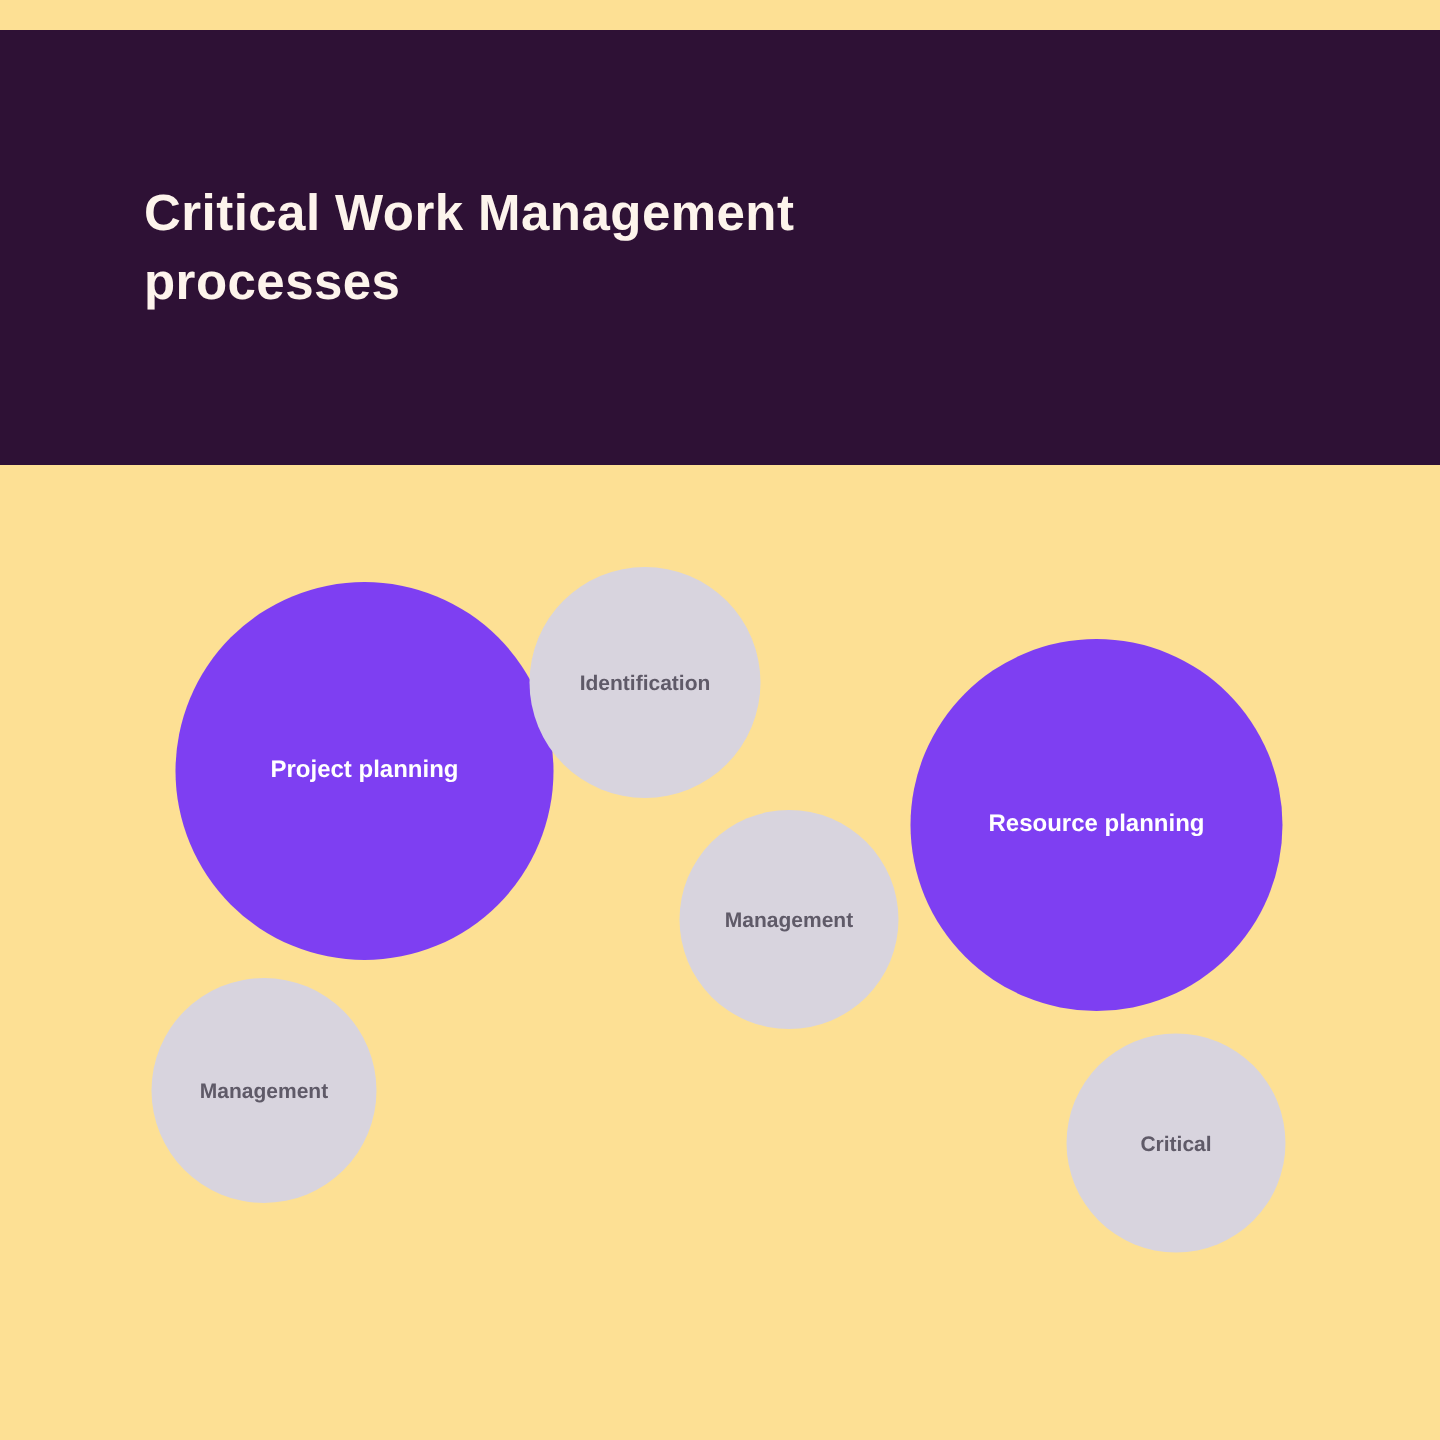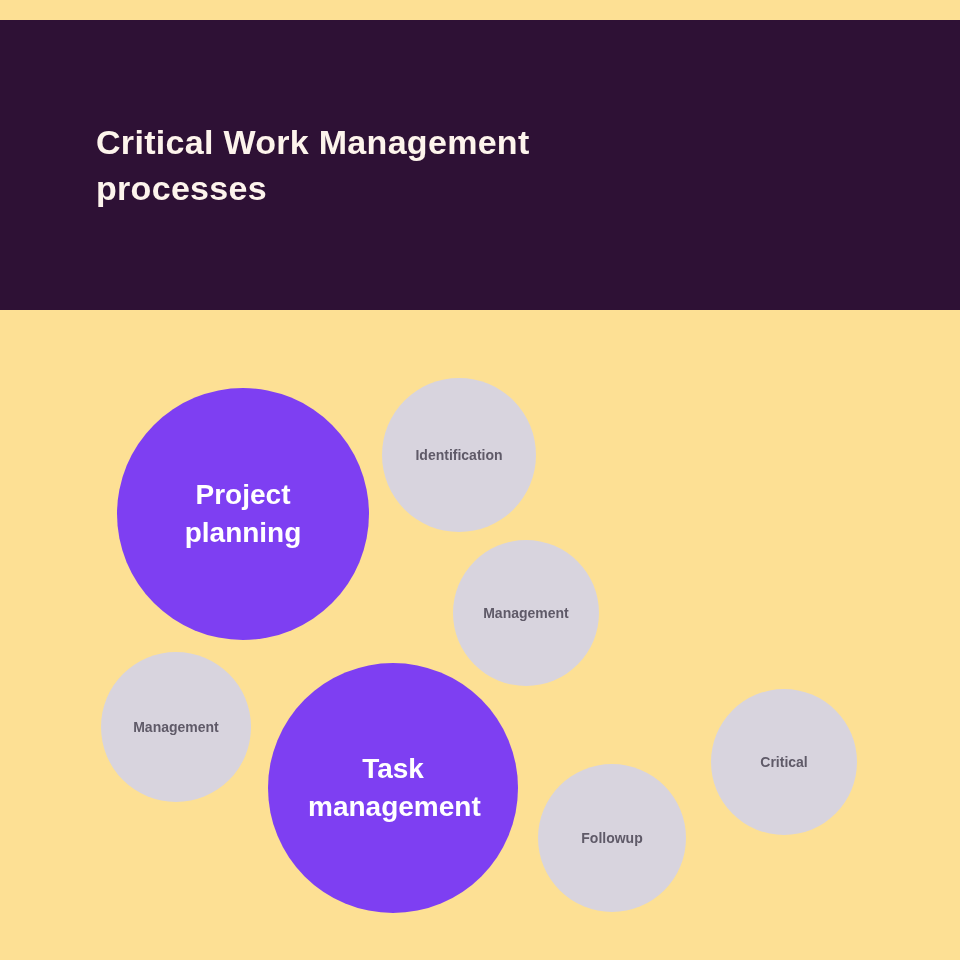--- a/index.html
+++ b/index.html
@@ -50,34 +50,34 @@
     }
     .bubble.primary{
       background:var(--primary-bubble);
       color:var(--primary-label);
     }
     .bubble.secondary{
       background:var(--secondary-bubble);
       color:var(--secondary-label);
     }
     .bubble.primary .bubble-label{
-      font-size:28px;
+      font-size:16px;
       font-weight:700;
       line-height:1.35;
       max-width:170px;
     }
     .bubble.secondary .bubble-label{
       font-size:14px;
       font-weight:700;
       line-height:1.3;
       max-width:120px;
     }
     
     .b-project-planning { left:117px; top:368px; width:252px; height:252px; }
-    .b-identification   { left:382px; top:358px; width:154px; height:154px; }
+    .b-identification   { left:353px; top:358px; width:154px; height:154px; }
     .b-resource-planning{ left:607px; top:406px; width:248px; height:248px; }
     .b-scheduling       { left:453px; top:520px; width:146px; height:146px; }
     .b-execution        { left:101px; top:632px; width:150px; height:150px; }
     .b-task-management  { left:268px; top:643px; width:250px; height:250px; }
     .b-followup         { left:538px; top:744px; width:148px; height:148px; }
     .b-analysis         { left:711px; top:669px; width:146px; height:146px; }
   </style>
 </head>
 <body>
 
@@ -88,34 +88,31 @@
   </div>
 
   <div class="bubble primary b-project-planning">
     <span class="bubble-label">Project planning</span>
   </div>
 
   <div class="bubble secondary b-identification">
     <span class="bubble-label">Identification</span>
   </div>
 
+  <div class="bubble primary b-resource-planning">
+    <span class="bubble-label">Resource planning</span>
+  </div>
 
   <div class="bubble secondary b-scheduling">
     <span class="bubble-label">Management</span>
   </div>
 
   <div class="bubble secondary b-execution">
     <span class="bubble-label">Management</span>
   </div>
 
-  <div class="bubble primary b-task-management">
-    <span class="bubble-label">Task management</span>
-  </div>
 
-  <div class="bubble secondary b-followup">
-    <span class="bubble-label">Followup</span>
-  </div>
 
   <div class="bubble secondary b-analysis">
     <span class="bubble-label">Critical</span>
   </div>
 
 </div>
 
 </body></html>

